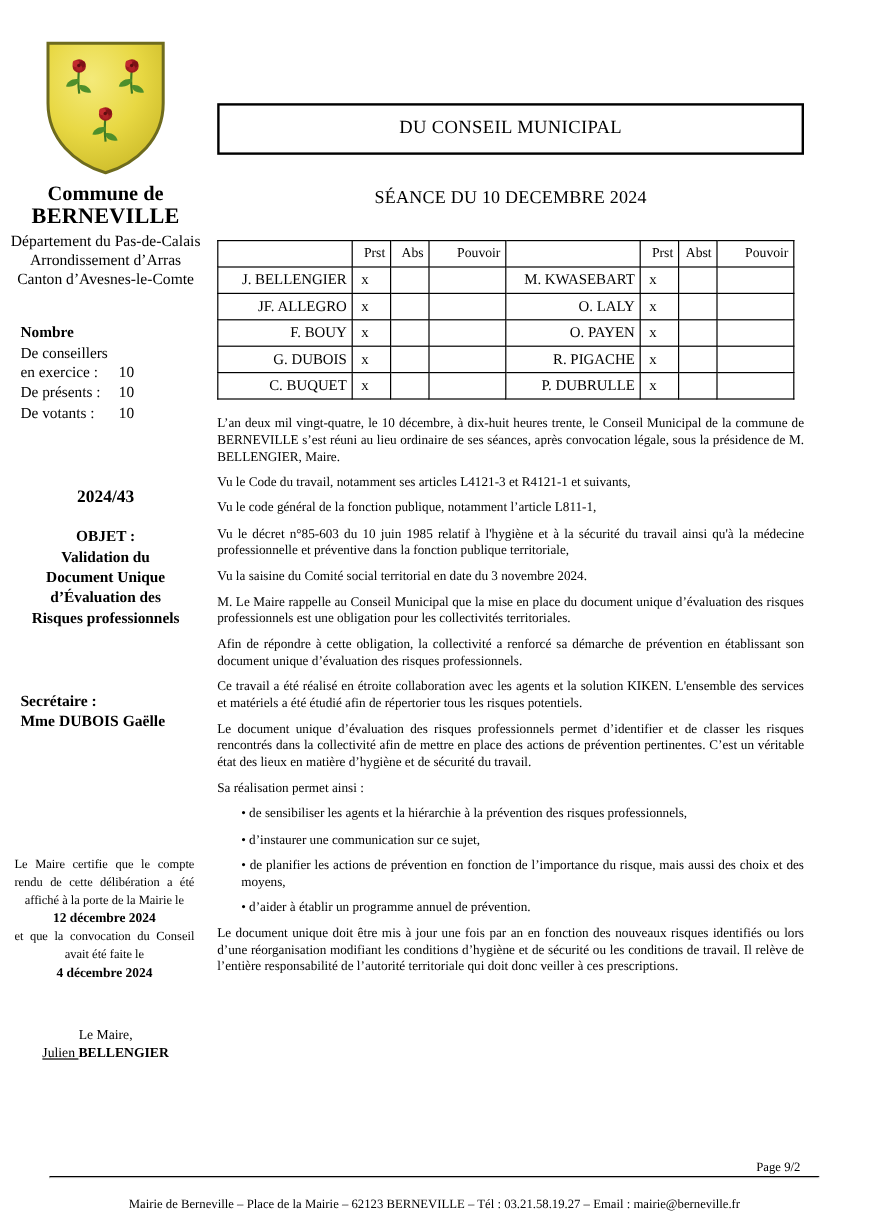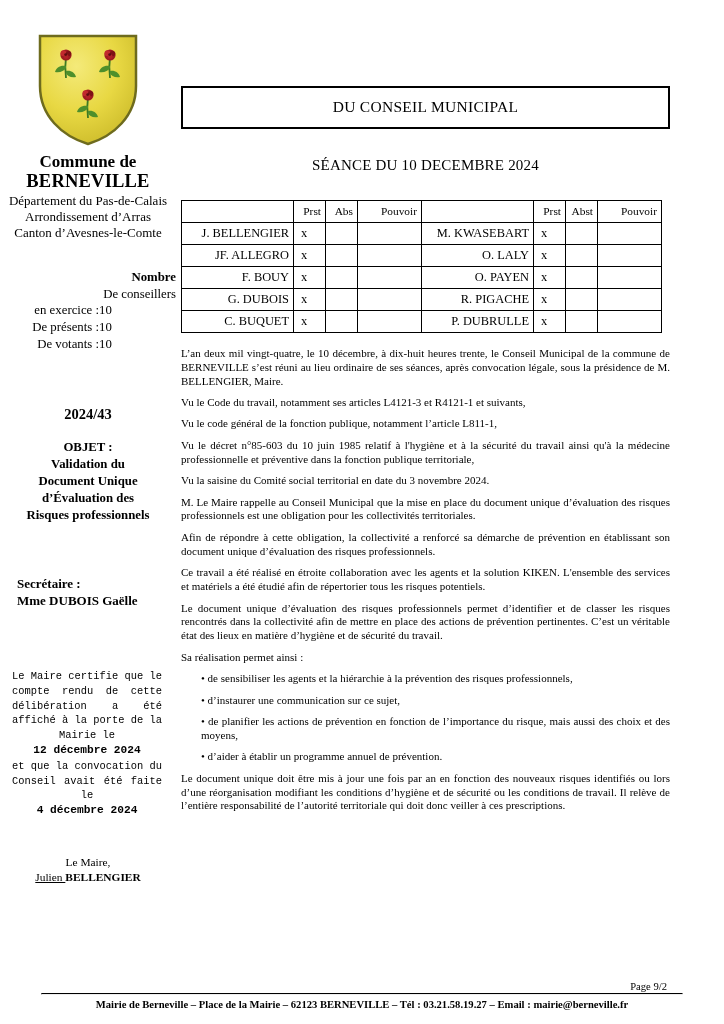--- a/index.html
+++ b/index.html
@@ -48,21 +48,20 @@
     font-size: 13px;
     line-height: 1.24;
     margin-top: 1px;
   }
 
   .nombre-block {
     margin-top: 28px;
     padding-left: 17px;
     font-size: 12.8px;
     line-height: 1.30;
-    text-align: right;
   }
   .nombre-block .hdr { font-weight: bold; }
   .nombre-row { display: flex; }
   .nombre-row .lbl { width: 82px; display: inline-block; }
   .nombre-row .val { display: inline-block; }
 
   .ref-number {
     margin-top: 54px;
     text-align: center;
     font-weight: bold;
@@ -79,27 +78,26 @@
 
   .secretaire-block {
     margin-top: 52px;
     padding-left: 17px;
     font-weight: bold;
     font-size: 13px;
     line-height: 1.30;
   }
 
   .certif-block {
-    margin-top: 59px;
+    margin-top: 104px;
     padding: 0 14px 0 12px;
     text-align: justify;
     text-align-last: center;
     font-size: 10.4px;
     line-height: 1.42;
-    font-family: Liberation Mono, monospace;
   }
   .certif-block .bold { font-weight: bold; font-size: 11.2px; }
   .certif-line { text-align: center; }
 
   .signature-block {
     margin-top: 36px;
     text-align: center;
     font-size: 11.4px;
     line-height: 1.34;
   }
@@ -184,23 +182,23 @@
     font-size: 10.6px;
     padding-right: 16px;
     margin-bottom: 1px;
   }
   .footer-rule {
     border-top: 1px solid #000000;
     margin: 0;
   }
   .footer-contact {
     text-align: center;
-    font-weight: bold;
+    font-weight: normal;
     font-size: 10.6px;
-    padding-top: 4px;
+    padding-top: 17px;
   }
 </style>
 </head>
 <body>
 
 <div class="page">
 
   <div class="left-col">
 
     <div class="crest-wrap">

